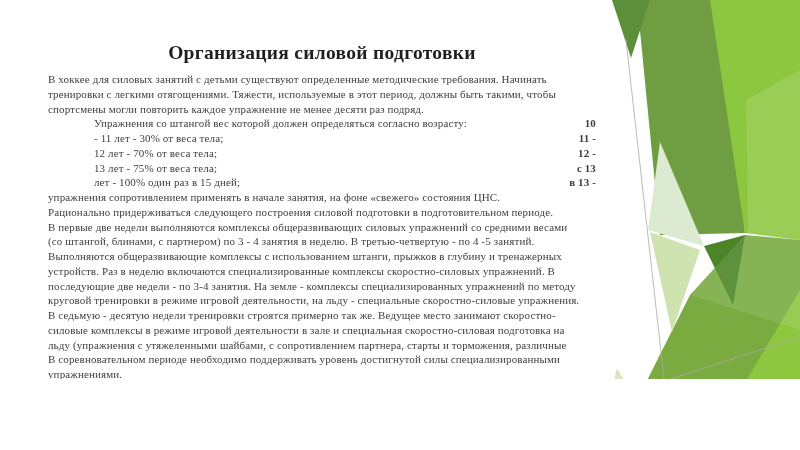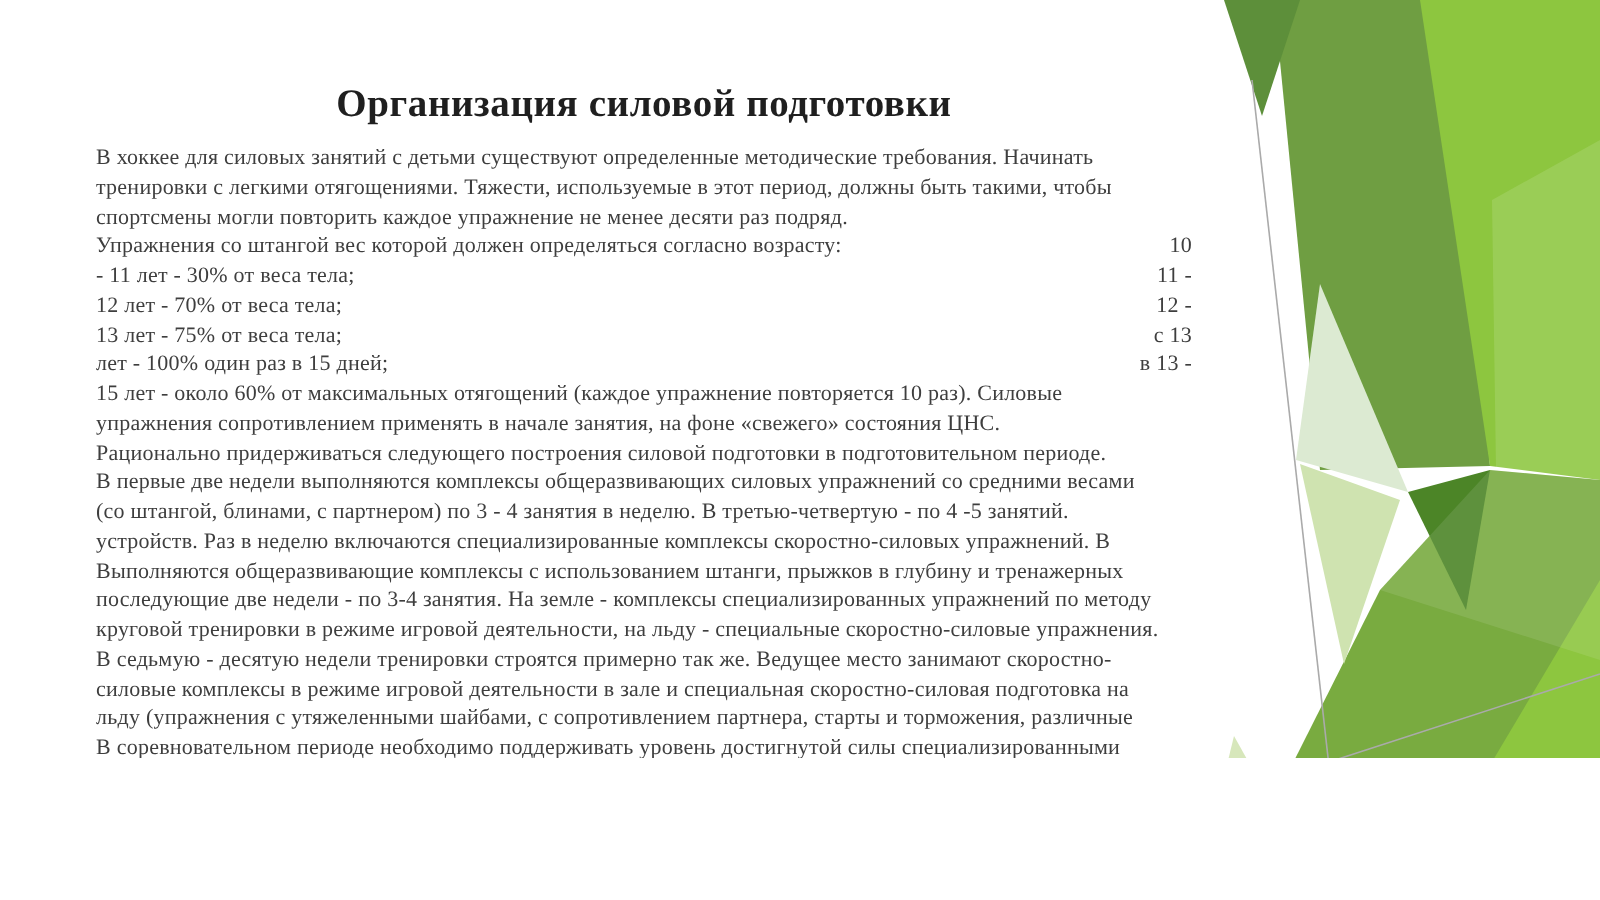--- a/index.html
+++ b/index.html
@@ -33,22 +33,23 @@
     color:#3e3e3e;
   }
   .bline{
     height:14.75px;
     line-height:14.75px;
     white-space:nowrap;
   }
   .bline.flex{
     display:flex;
     justify-content:space-between;
+    margin-left:46px;
   }
-  .bline .num{text-align:right;}
+  .bline .num{text-align:right;font-weight:bold;}
 </style>
 </head>
 <body>
 
 <div class="slide">
 
   <svg class="deco" viewBox="0 0 800 450" xmlns="http://www.w3.org/2000/svg">
 
     <polygon points="637,0 724,0 745,233 660,235" fill="#6f9e42"></polygon>
     <polygon points="710,0 800,0 800,240 745,233" fill="#8dc63f"></polygon>
@@ -88,27 +89,26 @@
       <span class="num">12 -</span>
     </div>
     <div class="bline flex">
       <span>13 лет - 75% от веса тела;</span>
       <span class="num">с 13</span>
     </div>
     <div class="bline flex">
       <span>лет - 100% один раз в 15 дней;</span>
       <span class="num">в 13 -</span>
     </div>
-    <div class="bline">15 лет - около 60% от максимальных отягощений (каждое упражнение повторяется 10 раз). Силовые</div>
     <div class="bline">упражнения сопротивлением применять в начале занятия, на фоне «свежего» состояния ЦНС.</div>
     <div class="bline">Рационально придерживаться следующего построения силовой подготовки в подготовительном периоде.</div>
     <div class="bline">В первые две недели выполняются комплексы общеразвивающих силовых упражнений со средними весами</div>
     <div class="bline">(со штангой, блинами, с партнером) по 3 - 4 занятия в неделю. В третью-четвертую - по 4 -5 занятий.</div>
+    <div class="bline">Выполняются общеразвивающие комплексы с использованием штанги, прыжков в глубину и тренажерных</div>
     <div class="bline">устройств. Раз в неделю включаются специализированные комплексы скоростно-силовых упражнений. В</div>
-    <div class="bline">Выполняются общеразвивающие комплексы с использованием штанги, прыжков в глубину и тренажерных</div>
     <div class="bline">последующие две недели - по 3-4 занятия. На земле - комплексы специализированных упражнений по методу</div>
     <div class="bline">круговой тренировки в режиме игровой деятельности, на льду - специальные скоростно-силовые упражнения.</div>
     <div class="bline">В седьмую - десятую недели тренировки строятся примерно так же. Ведущее место занимают скоростно-</div>
     <div class="bline">силовые комплексы в режиме игровой деятельности в зале и специальная скоростно-силовая подготовка на</div>
     <div class="bline">льду (упражнения с утяжеленными шайбами, с сопротивлением партнера, старты и торможения, различные</div>
     <div class="bline">В соревновательном периоде необходимо поддерживать уровень достигнутой силы специализированными</div>
     <div class="bline">упражнениями.</div>
   </div>
 
 </div>

